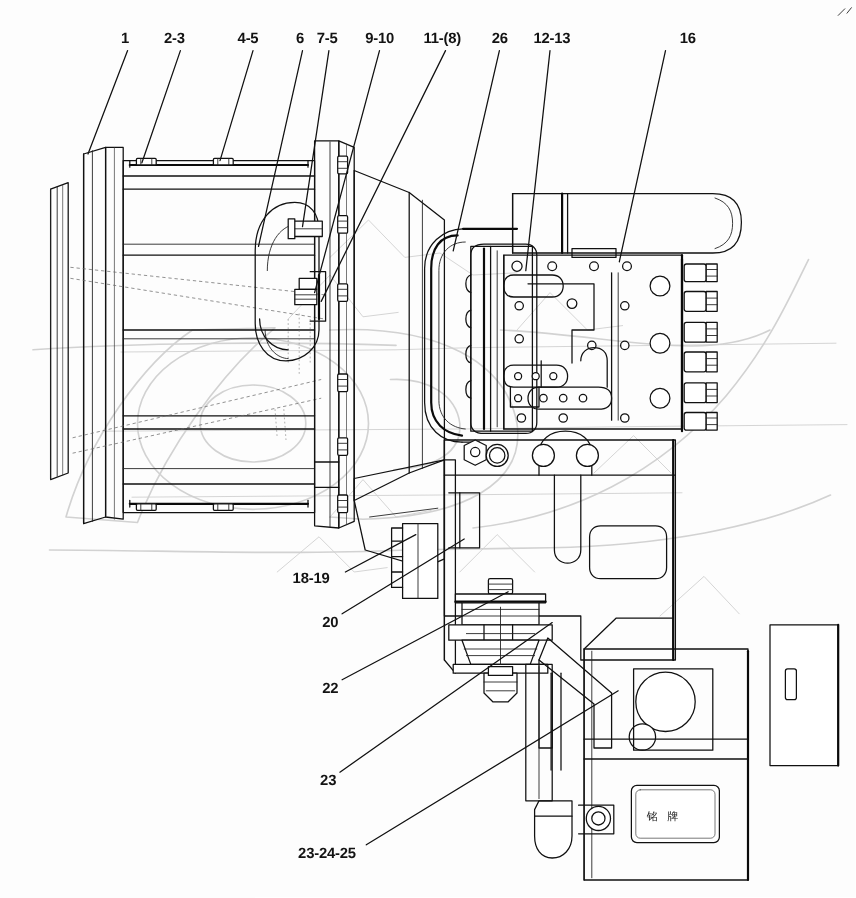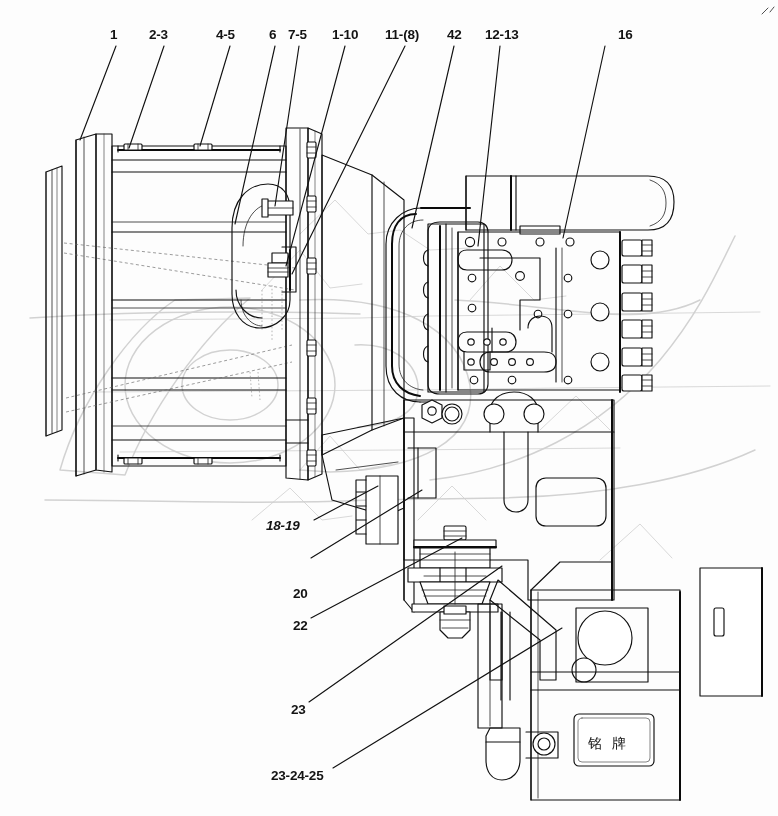--- a/index.html
+++ b/index.html
@@ -27,22 +27,22 @@
     font-size:13.5px;
     font-weight:700;
     color:#131313;
     letter-spacing:-0.2px;
     white-space:nowrap;
     line-height:1;
     user-select:none;
   }
   .nameplate-text{
     position:absolute;
-    font-family:Liberation Sans, sans-serif;
-    font-size:14px;
+    font-family:Liberation Serif, serif;
+    font-size:10px;
     color:#1a1a1a;
     letter-spacing:3px;
     white-space:nowrap;
   }
   
   .ln     {fill:none;stroke:#111;stroke-width:1.15;stroke-linecap:round;stroke-linejoin:round;}
   .ln-h   {fill:none;stroke:#0a0a0a;stroke-width:2.0;stroke-linecap:round;stroke-linejoin:round;}
   .ln-t   {fill:none;stroke:#222;stroke-width:0.8;stroke-linecap:round;stroke-linejoin:round;}
   .ln-vt  {fill:none;stroke:#333;stroke-width:0.6;stroke-linecap:round;stroke-linejoin:round;}
   .hid    {fill:none;stroke:#666;stroke-width:0.65;stroke-dasharray:3 2.6;stroke-linecap:butt;}
@@ -495,27 +495,27 @@
     <g>
       <path class="ln-t" d="M762 14 L 768 8 M770 12 L 774 7"></path>
     </g>
   </svg>
 
   <div class="callout" style="left:110px; top:28px;">1</div>
   <div class="callout" style="left:149px; top:28px;">2-3</div>
   <div class="callout" style="left:216px; top:28px;text-align:right;">4-5</div>
   <div class="callout" style="left:269px; top:28px;">6</div>
   <div class="callout" style="left:288px; top:28px;">7-5</div>
-  <div class="callout" style="left:332px; top:28px;">1-10</div>
+  <div class="callout" style="left:332px; top:28px;">9-10</div>
   <div class="callout" style="left:385px; top:28px;text-align:right;">11-(8)</div>
-  <div class="callout" style="left:447px; top:28px;">42</div>
+  <div class="callout" style="left:447px; top:28px;">26</div>
   <div class="callout" style="left:485px; top:28px;">12-13</div>
   <div class="callout" style="left:618px; top:28px;">16</div>
 
-  <div class="callout" style="left:266px; top:519px;font-style:italic;">18-19</div>
-  <div class="callout" style="left:293px; top:559px;margin-top:28px;">20</div>
+  <div class="callout" style="left:266px; top:519px;">18-19</div>
+  <div class="callout" style="left:293px; top:559px;">20</div>
   <div class="callout" style="left:293px; top:619px;text-align:center;">22</div>
   <div class="callout" style="left:291px; top:703px;">23</div>
   <div class="callout" style="left:271px; top:769px;">23-24-25</div>
 
   <div class="nameplate-text" style="left:588px; top:735px;">铭 牌</div>
 
 </div>
 
 </body></html>

